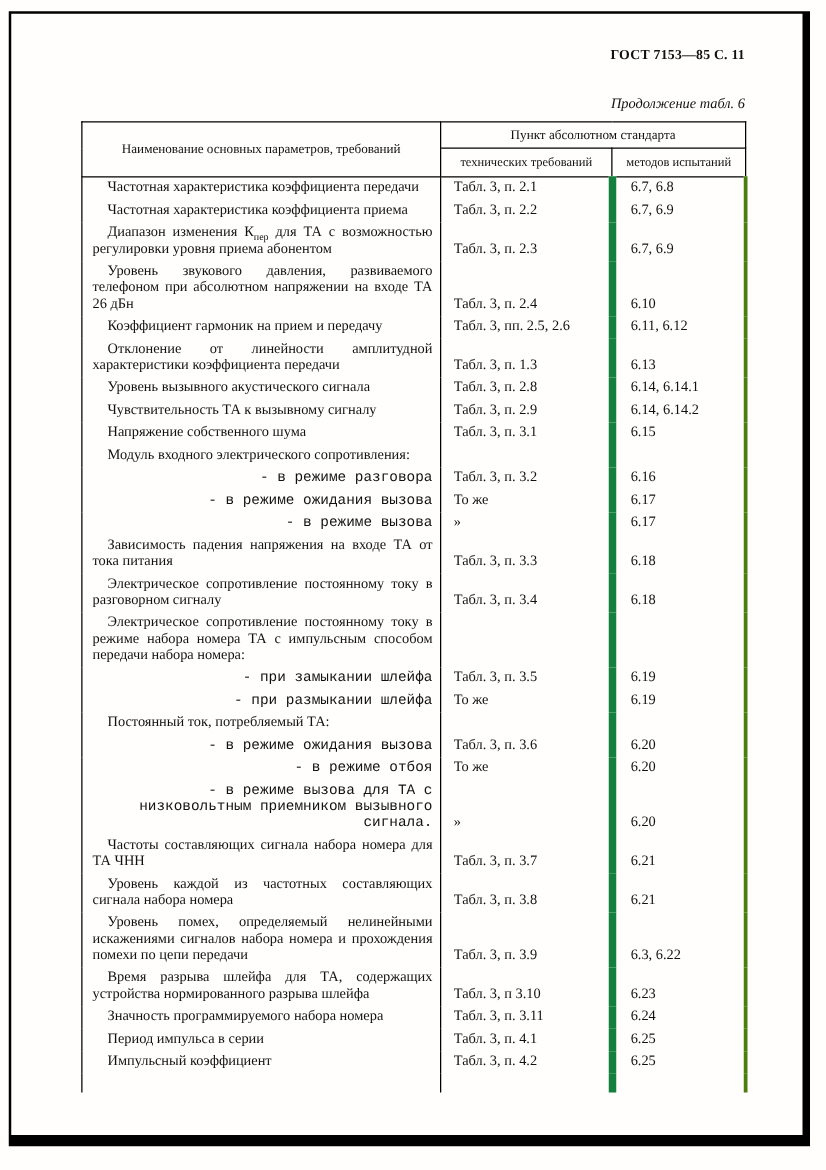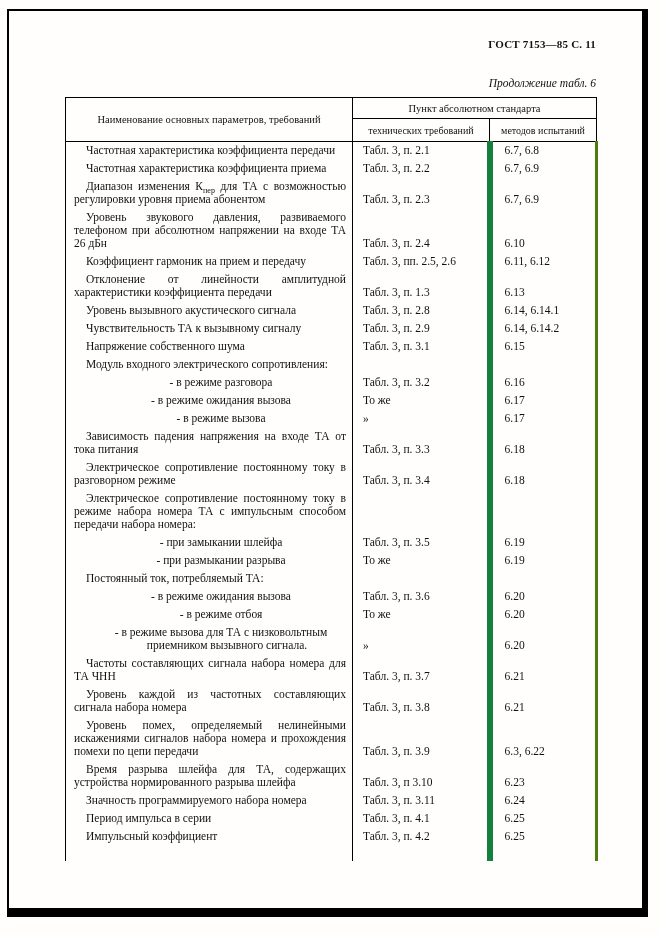--- a/index.html
+++ b/index.html
@@ -68,21 +68,22 @@
     border-right: 1px solid #000;
     text-align: justify;
     padding: 2px 6px 3px 8px;
     text-indent: 12px;
     vertical-align: top;
     margin-top: 20px;
   }
   td.c-name.sub {
     padding-left: 42px;
     text-indent: -12px;
-    text-align: center;
+    text-align: right;
+    font-family: Liberation Mono, monospace;
   }
   td.c-clause { border-right: 6px solid #15803d; padding-left: 10px; }
   td.c-method { border-right: 3px solid #4d7c0f; padding-left: 12px; }
   tr.filler td { height: 15px; padding: 0; }
   sub.param-sub { font-size: 8px; line-height: 0; }
 </style>
 </head>
 <body>
 
 <div class="page">
@@ -173,36 +174,36 @@
           <td class="c-name sub">- в режиме вызова</td>
           <td class="c-clause">»</td>
           <td class="c-method">6.17</td>
         </tr>
         <tr>
           <td class="c-name">Зависимость падения напряжения на входе ТА от тока питания</td>
           <td class="c-clause">Табл. 3, п. 3.3</td>
           <td class="c-method">6.18</td>
         </tr>
         <tr>
-          <td class="c-name">Электрическое сопротивление постоянному току в разговорном режиме</td>
+          <td class="c-name">Электрическое сопротивление постоянному току в разговорном сигналу</td>
           <td class="c-clause">Табл. 3, п. 3.4</td>
           <td class="c-method">6.18</td>
         </tr>
         <tr>
           <td class="c-name">Электрическое сопротивление постоянному току в режиме набора номера ТА с импульсным способом передачи набора номера:</td>
           <td class="c-clause"></td>
           <td class="c-method"></td>
         </tr>
         <tr>
           <td class="c-name sub">- при замыкании шлейфа</td>
           <td class="c-clause">Табл. 3, п. 3.5</td>
           <td class="c-method">6.19</td>
         </tr>
         <tr>
-          <td class="c-name sub">- при размыкании разрыва</td>
+          <td class="c-name sub">- при размыкании шлейфа</td>
           <td class="c-clause">То же</td>
           <td class="c-method">6.19</td>
         </tr>
         <tr>
           <td class="c-name">Постоянный ток, потребляемый ТА:</td>
           <td class="c-clause"></td>
           <td class="c-method"></td>
         </tr>
         <tr>
           <td class="c-name sub">- в режиме ожидания вызова</td>

